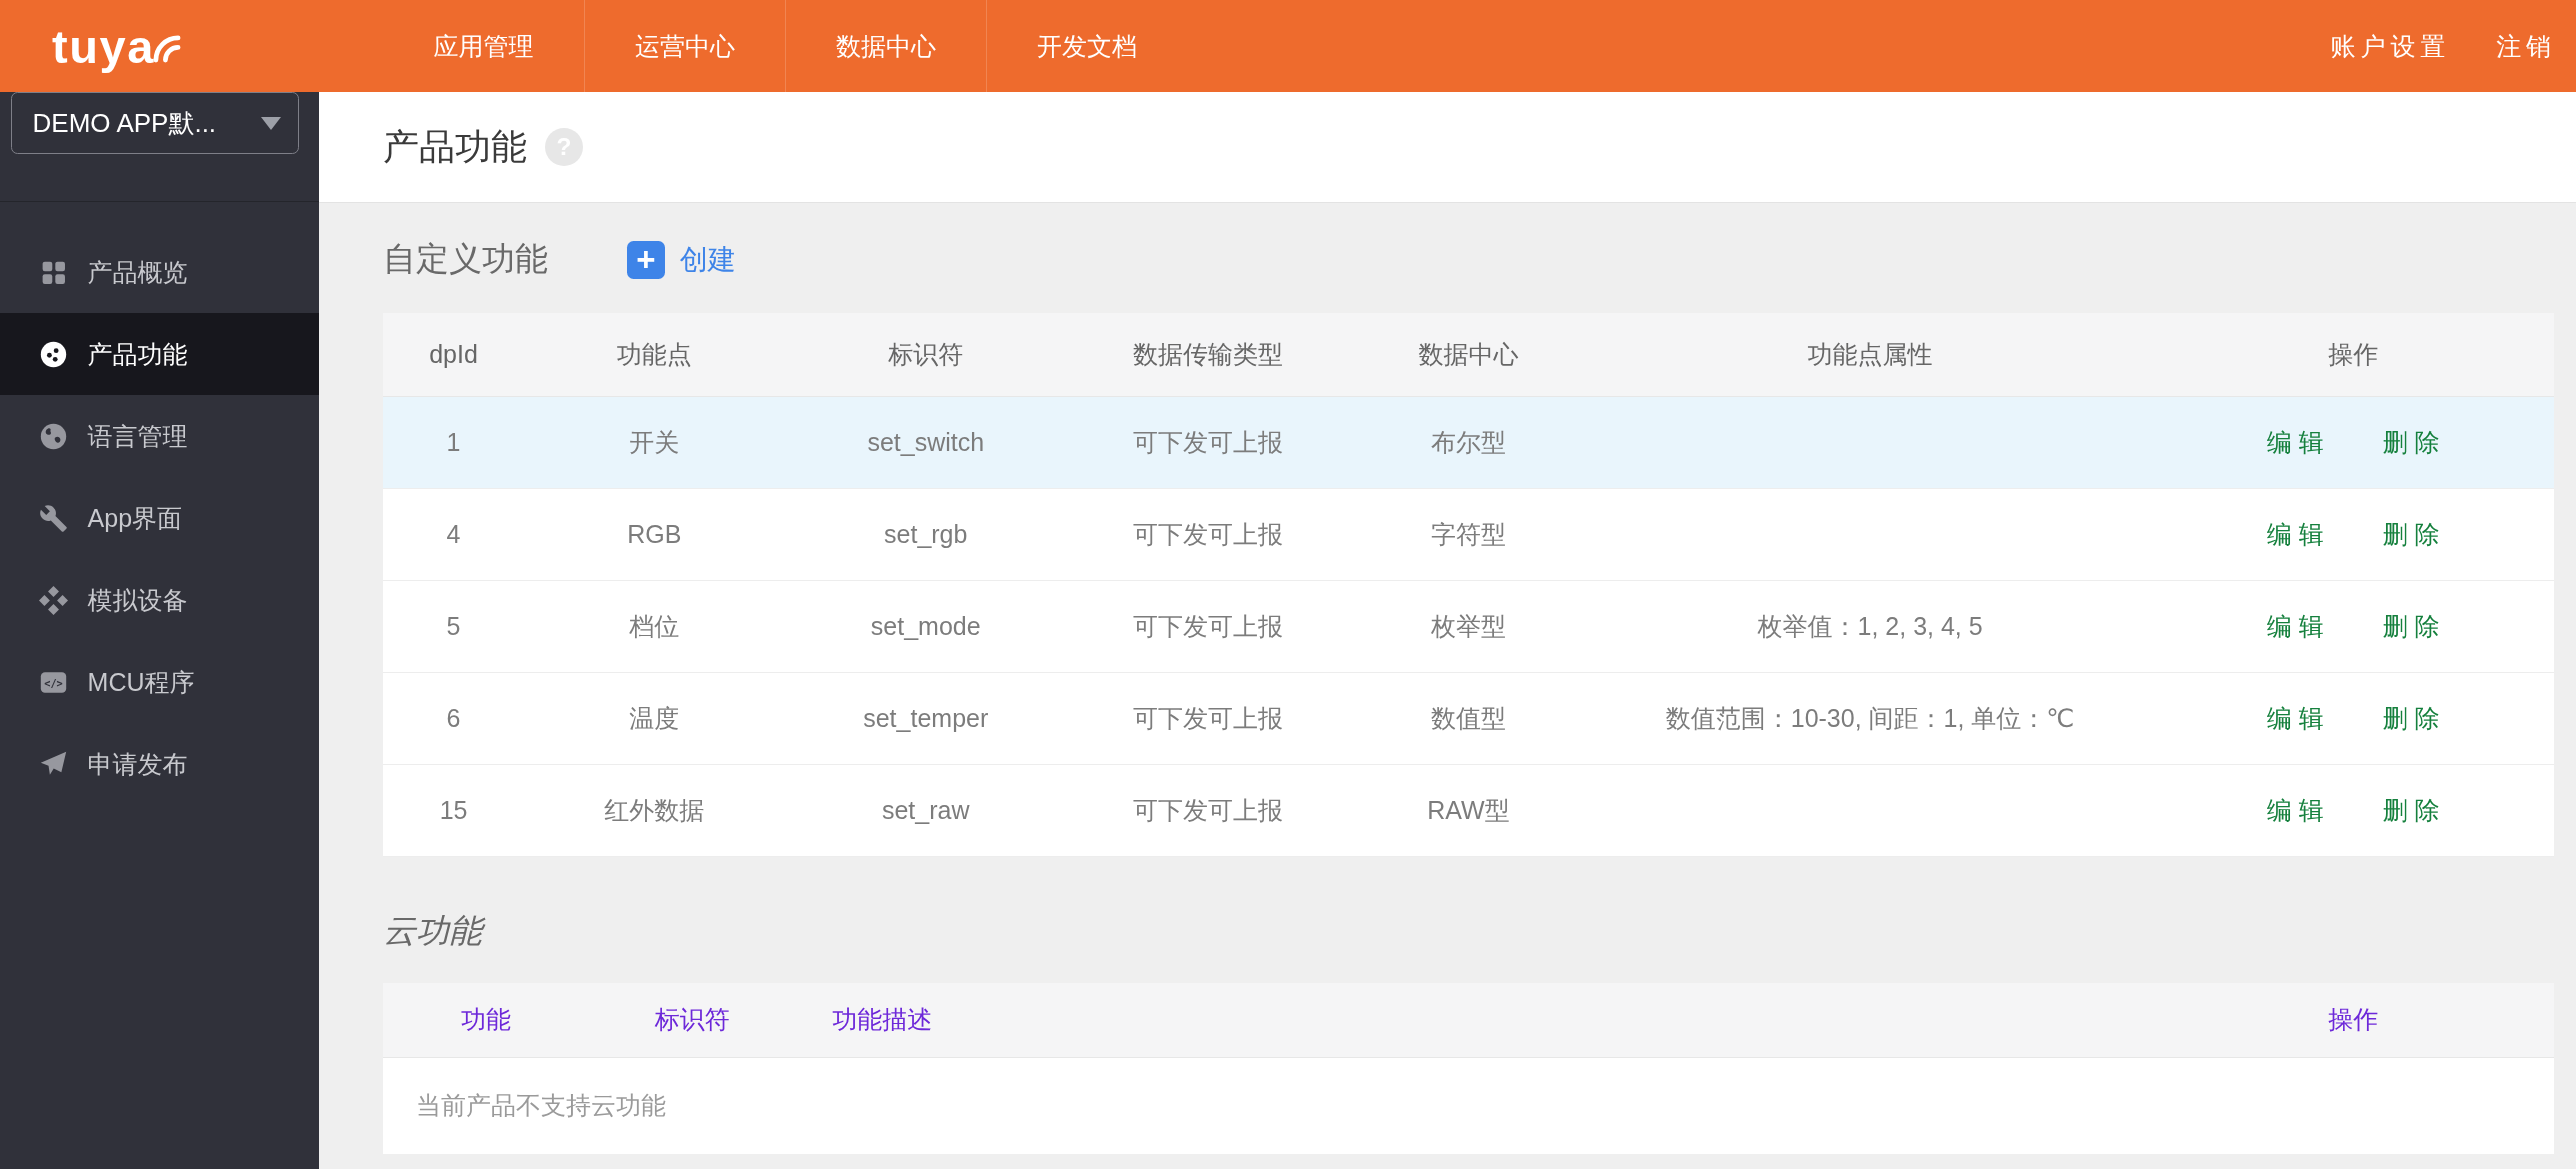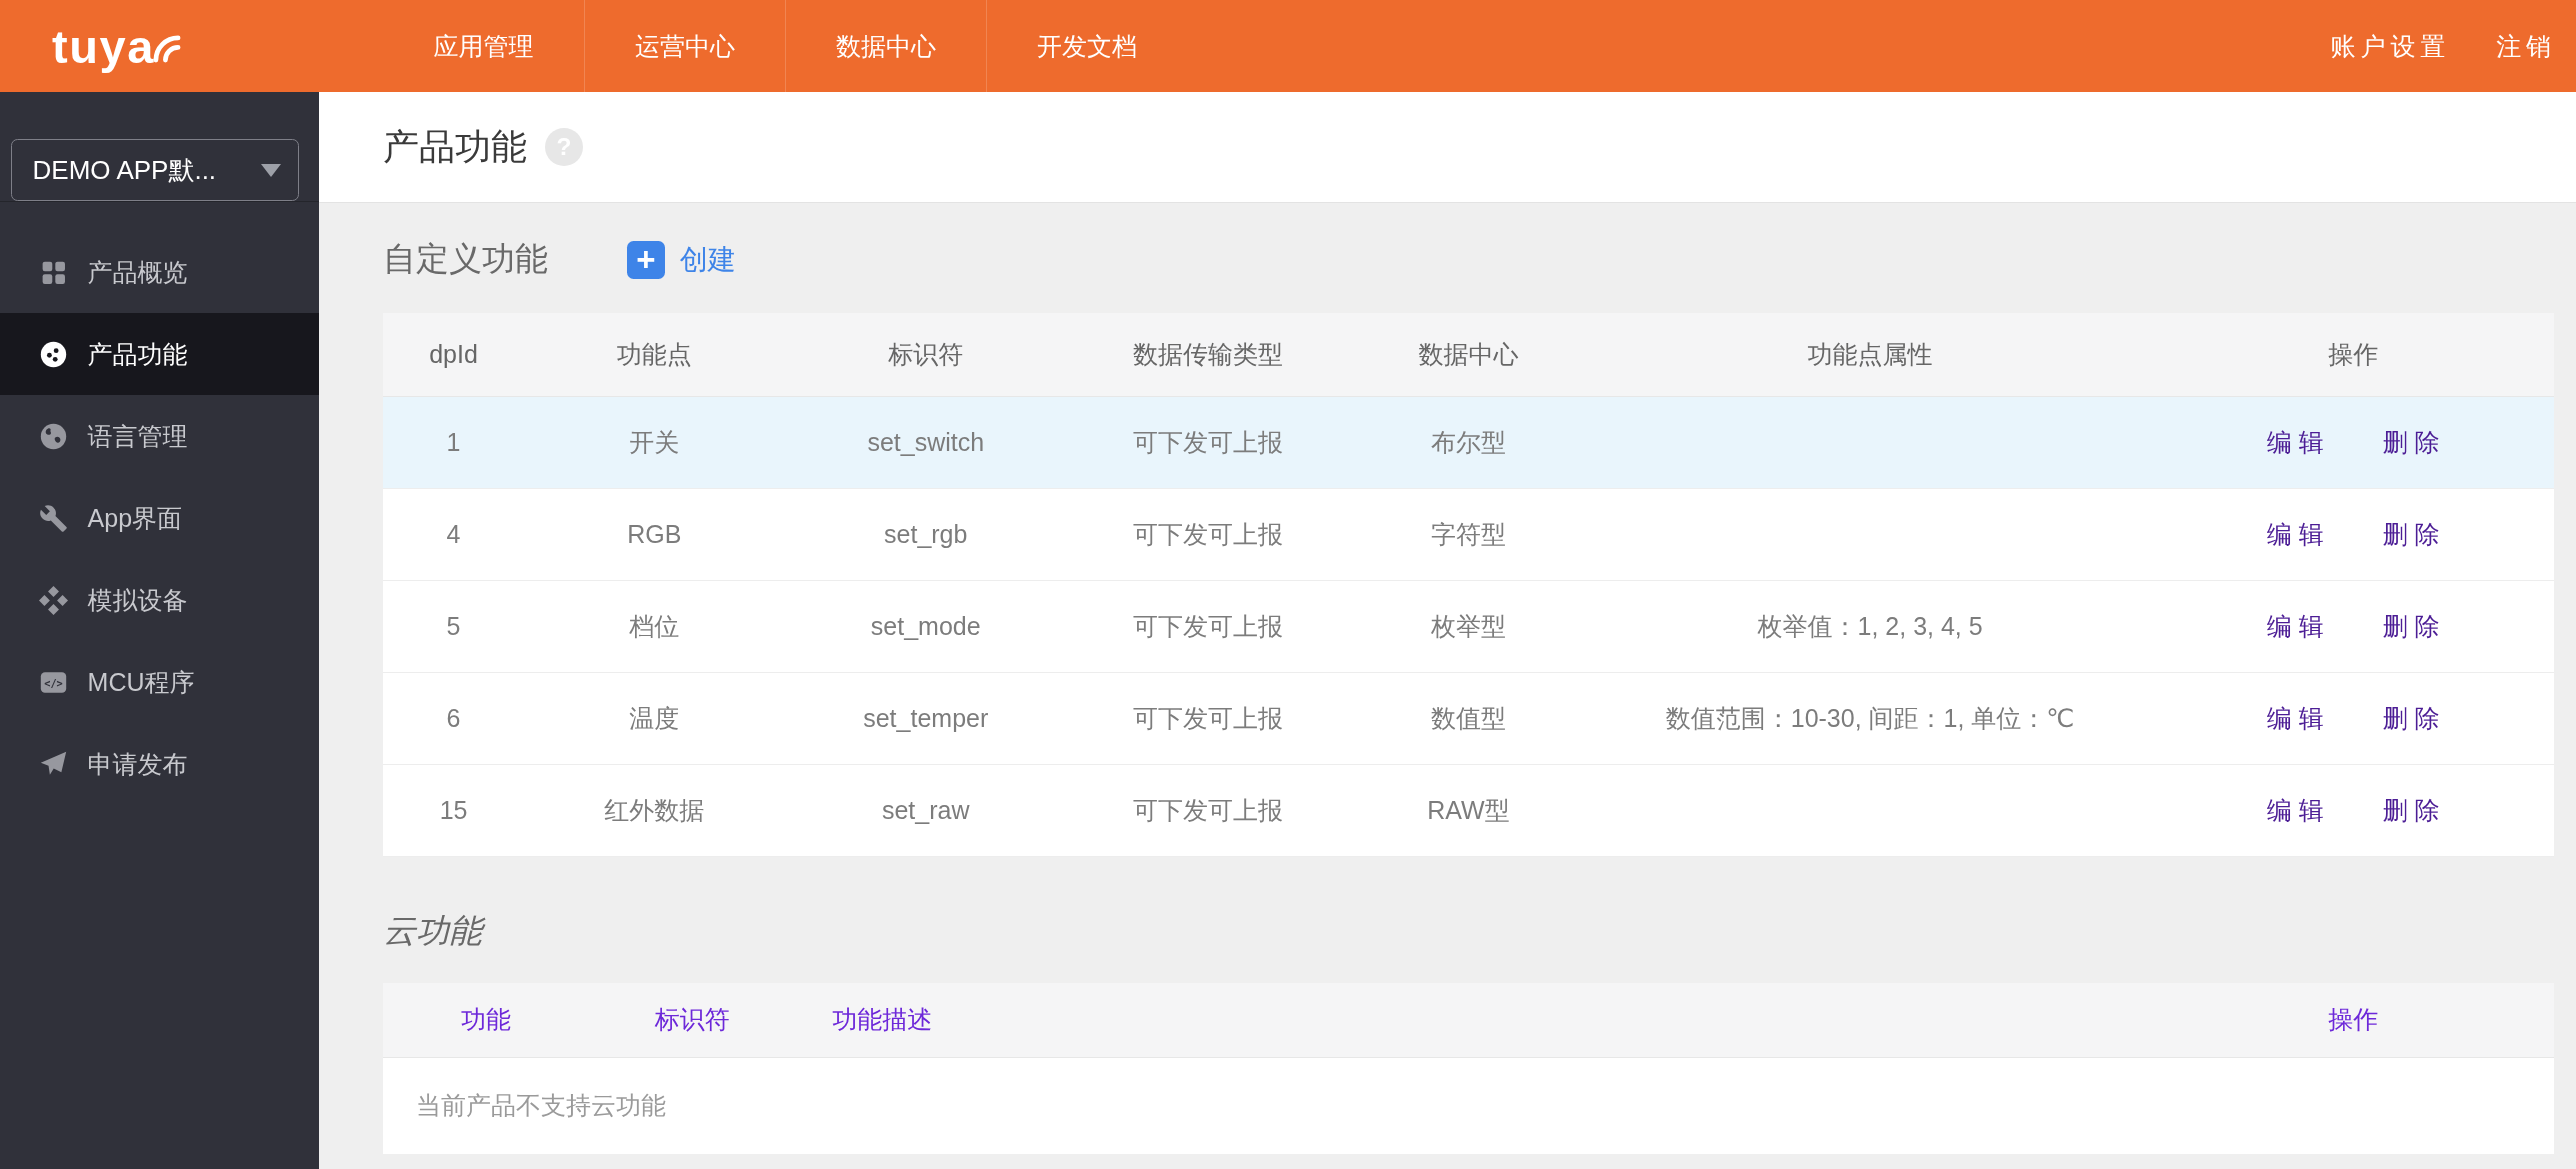--- a/index.html
+++ b/index.html
@@ -36,21 +36,21 @@
   }
   .top-right span { cursor:pointer; white-space:nowrap; }
 
   
   .sidebar {
     position:absolute; top:92px; left:0; width:319px; bottom:0;
     background:#30313A; z-index:4;
   }
   .project-wrap {
     height:110px; border-bottom:1.6px solid #24252B;
-    display:flex; align-items:flex-end; padding-left:10.6px;
+    display:flex; align-items:flex-start; padding-left:10.6px;
   }
   .project-select {
     width:288px; height:62px; border:1.6px solid #7E7F88; border-radius:6.5px;
     display:flex; align-items:center; padding:0 16.4px 0 21px;
     color:#FFFFFF; font-size:26px; cursor:pointer;
   }
   .project-select .name { flex:1; white-space:nowrap; overflow:hidden; }
   .caret {
     width:0; height:0; flex:none;
     border-left:10.6px solid transparent; border-right:10.6px solid transparent;
@@ -99,21 +99,21 @@
   .dp-table { margin-top:31px; }
   .dp-table thead th {
     height:83px; background:#F5F5F6; font-weight:normal;
     font-size:25px; color:#666666; border-bottom:1.6px solid #E7E7E7; text-align:center;
   }
   .dp-table tbody td {
     height:92px; font-size:25px; color:#7C7C7C; text-align:center;
     border-bottom:1.6px solid #EDEDED;
   }
   .row-hl td { background:#E9F5FC; }
-  .ops a { color:#4c1d95; text-decoration:none; cursor:pointer; white-space:nowrap; }
+  .ops a { color:#15803d; text-decoration:none; cursor:pointer; white-space:nowrap; }
   .ops a + a { margin-left:52px; }
 
   .cloud-head { margin-top:52px;font-style:italic; }
   .cloud-table { margin-top:29px; }
   .cloud-table thead th {
     height:75px; background:#F5F5F6; font-weight:normal;
     font-size:25px; color:#6d28d9; border-bottom:1.6px solid #E7E7E7; 
   }
   .cloud-table td.empty {
     height:96px; font-size:25px; color:#9A9A9A; text-align:left; padding-left:33px;

